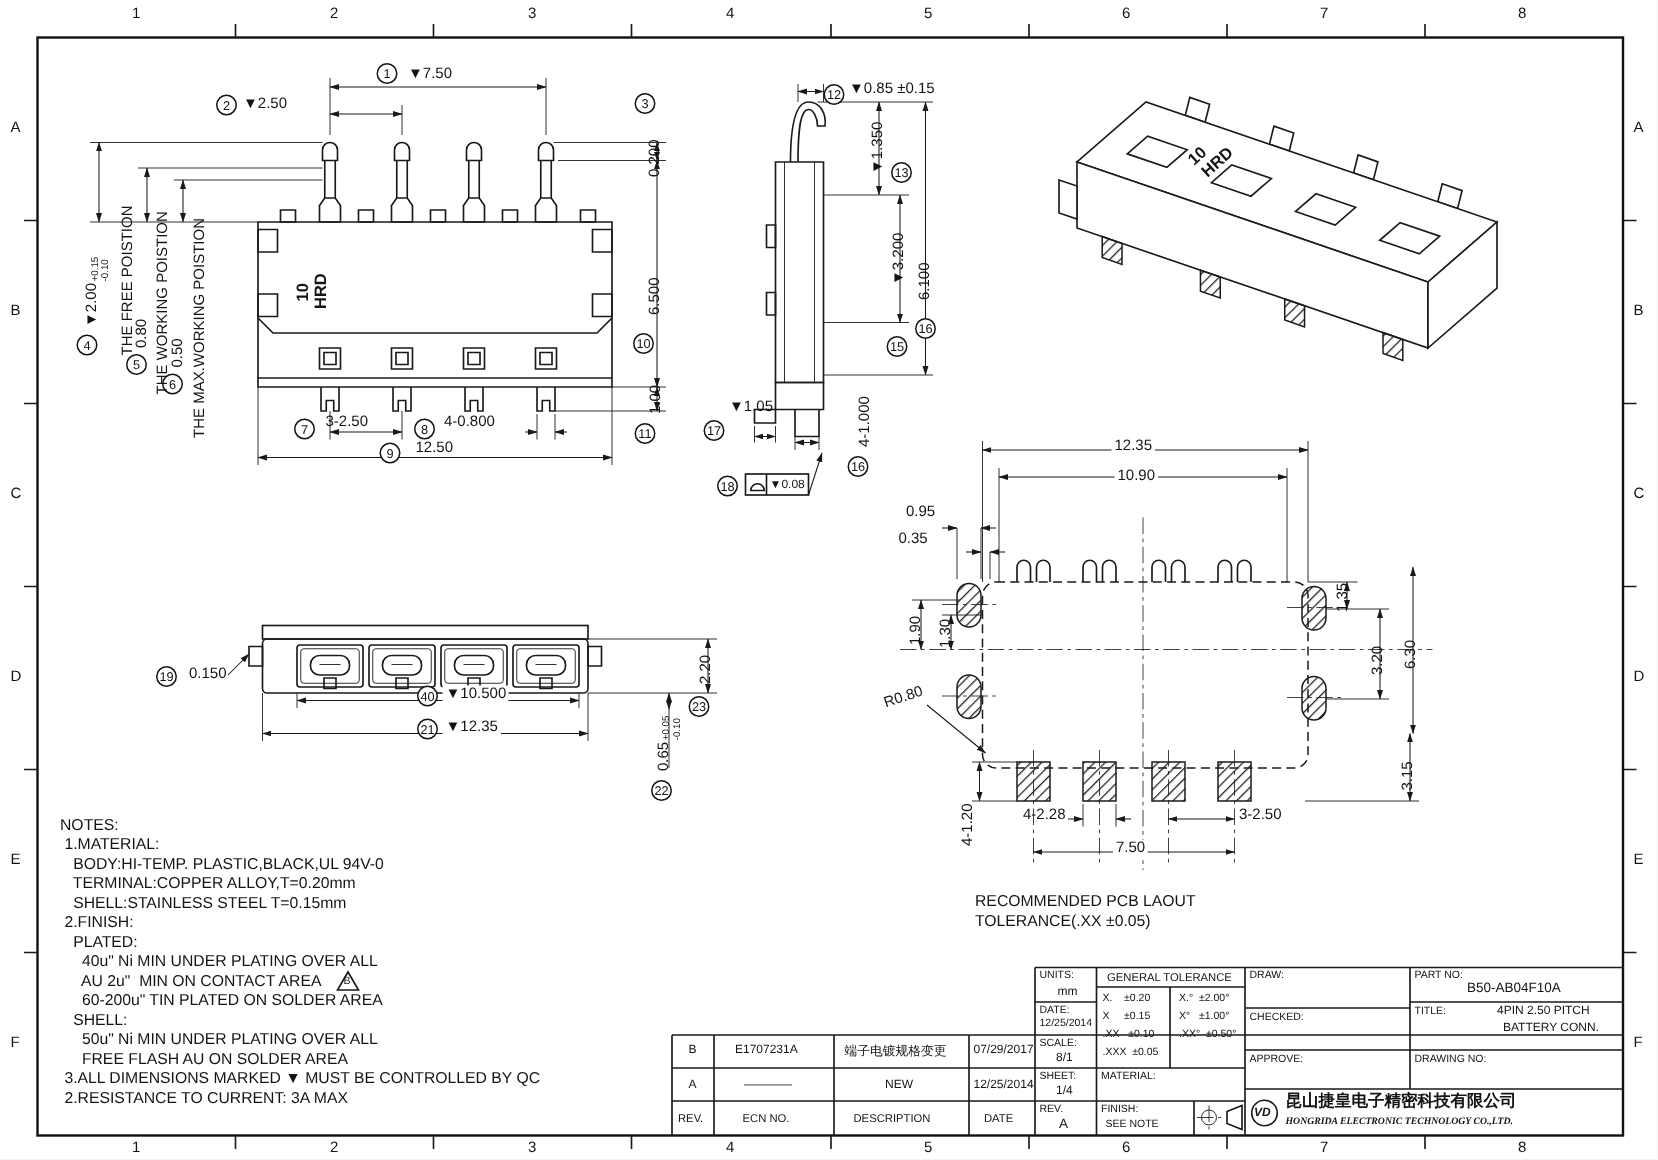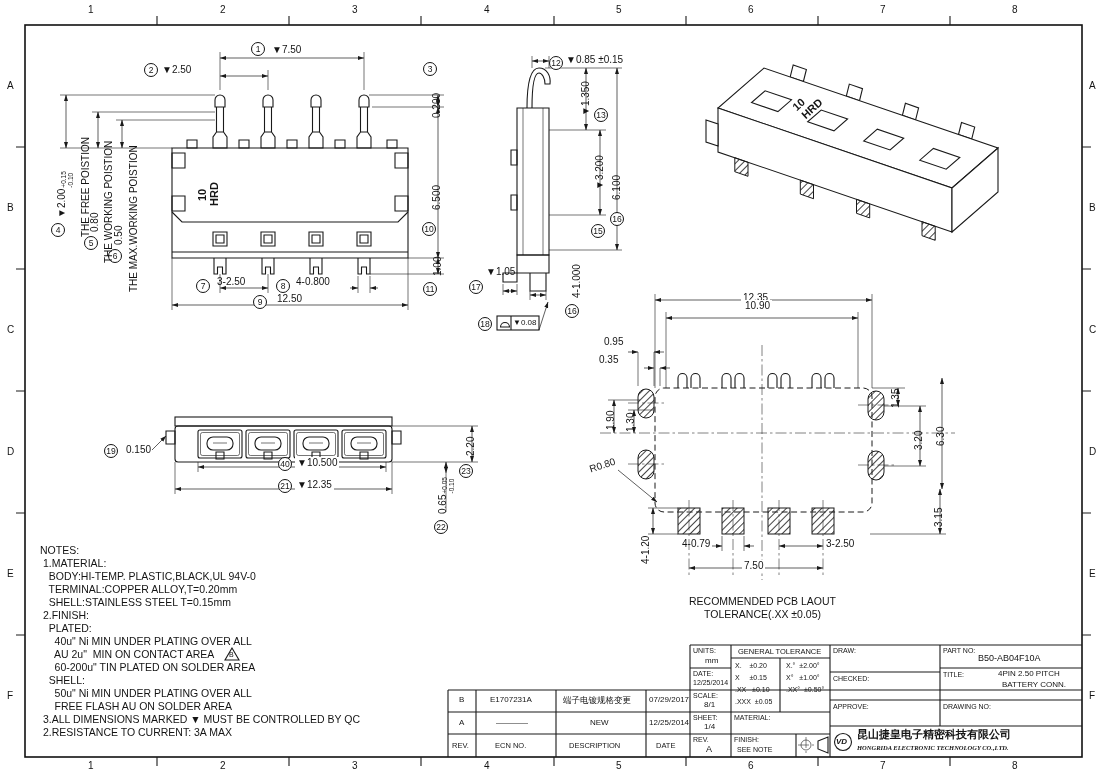--- a/index.html
+++ b/index.html
@@ -13,21 +13,21 @@
   .dm{stroke:#1a1a1a;stroke-width:.7;fill:none}
   .cl{stroke:#1a1a1a;stroke-width:.55;fill:none;stroke-dasharray:11 3 2.5 3}
   .dash{stroke:#1a1a1a;stroke-width:1;fill:none;stroke-dasharray:6 3.5}
   .hv{fill:url(#hatch);stroke:#1a1a1a;stroke-width:1}
   .lbl{position:absolute;white-space:pre;font-size:10px;line-height:1.1;color:#141414}
   .r{transform:rotate(-90deg);transform-origin:0 0}
   .s65{font-size:6.5px}.s7{font-size:7px}.s75{font-size:7.5px}.s8{font-size:8px}.s85{font-size:8.5px}
   .s9{font-size:9px}.s105{font-size:10.5px}.s11{font-size:11px}
   .b{font-weight:bold}.i{font-style:italic}
   .wbg{background:#fff;padding:0 2px}
-  .ctr{text-align:center}
+  .ctr{text-align:left}
   .balloon{position:absolute;width:14px;height:14px;border:1.1px solid #141414;border-radius:50%;font-size:8.5px;line-height:12.5px;text-align:center;background:#fff;color:#141414}
   .tolstack{display:inline-flex;flex-direction:column;font-size:6.5px;line-height:6.5px;vertical-align:-1px;margin-left:1px}
 </style>
 </head>
 <body>
 
 <div id="sheet">
 
 <svg width="1105" height="773" viewBox="0 0 1105 773">
   <defs>
@@ -265,31 +265,31 @@
 <span class="lbl s11 b" style="left:790px;top:104px;transform:rotate(-42deg);transform-origin:0 0">10</span>
 <span class="lbl s11 b" style="left:799px;top:112px;transform:rotate(-42deg);transform-origin:0 0">HRD</span>
 
 <span class="lbl" style="left:126px;top:444px">0.150</span>
 <span class="lbl wbg" style="left:295px;top:457px">▼10.500</span>
 <span class="lbl wbg" style="left:295px;top:479px">▼12.35</span>
 <span class="lbl r" style="left:465px;top:456px">2.20</span>
 <span class="lbl r" style="left:437px;top:514px"><span>0.65</span><span class="tolstack"><span>+0.05</span><span>-0.10</span></span></span>
 
 <span class="lbl wbg" style="left:741px;top:292px">12.35</span>
-<span class="lbl wbg" style="left:743px;top:300px">10.90</span>
+<span class="lbl wbg" style="left:743px;top:312px">10.90</span>
 <span class="lbl" style="left:604px;top:336px">0.95</span>
 <span class="lbl" style="left:599px;top:354px">0.35</span>
 <span class="lbl r" style="left:890px;top:408px">1.35</span>
 <span class="lbl r" style="left:913px;top:450px">3.20</span>
 <span class="lbl r" style="left:935px;top:446px">6.30</span>
 <span class="lbl r" style="left:605px;top:430px">1.90</span>
 <span class="lbl r" style="left:625px;top:432px">1.30</span>
 <span class="lbl" style="left:588px;top:464px;transform:rotate(-18deg);transform-origin:0 0">R0.80</span>
 <span class="lbl r" style="left:640px;top:564px">4-1.20</span>
-<span class="lbl" style="left:682px;top:538px">4-0.79</span>
+<span class="lbl" style="left:682px;top:538px">4-2.28</span>
 <span class="lbl wbg" style="left:742px;top:560px">7.50</span>
 <span class="lbl" style="left:826px;top:538px">3-2.50</span>
 <span class="lbl r" style="left:933px;top:527px">3.15</span>
 <span class="lbl s105 ctr" style="left:650px;top:596px;width:225px">RECOMMENDED PCB LAOUT</span>
 <span class="lbl s105 ctr" style="left:650px;top:609px;width:225px">TOLERANCE(.XX ±0.05)</span>
 
 <span class="lbl s105" style="left:40px;top:545px">NOTES:</span>
 <span class="lbl s105" style="left:40px;top:558px"> 1.MATERIAL:</span>
 <span class="lbl s105" style="left:40px;top:571px">   BODY:HI-TEMP. PLASTIC,BLACK,UL 94V-0</span>
 <span class="lbl s105" style="left:40px;top:584px">   TERMINAL:COPPER ALLOY,T=0.20mm</span>

